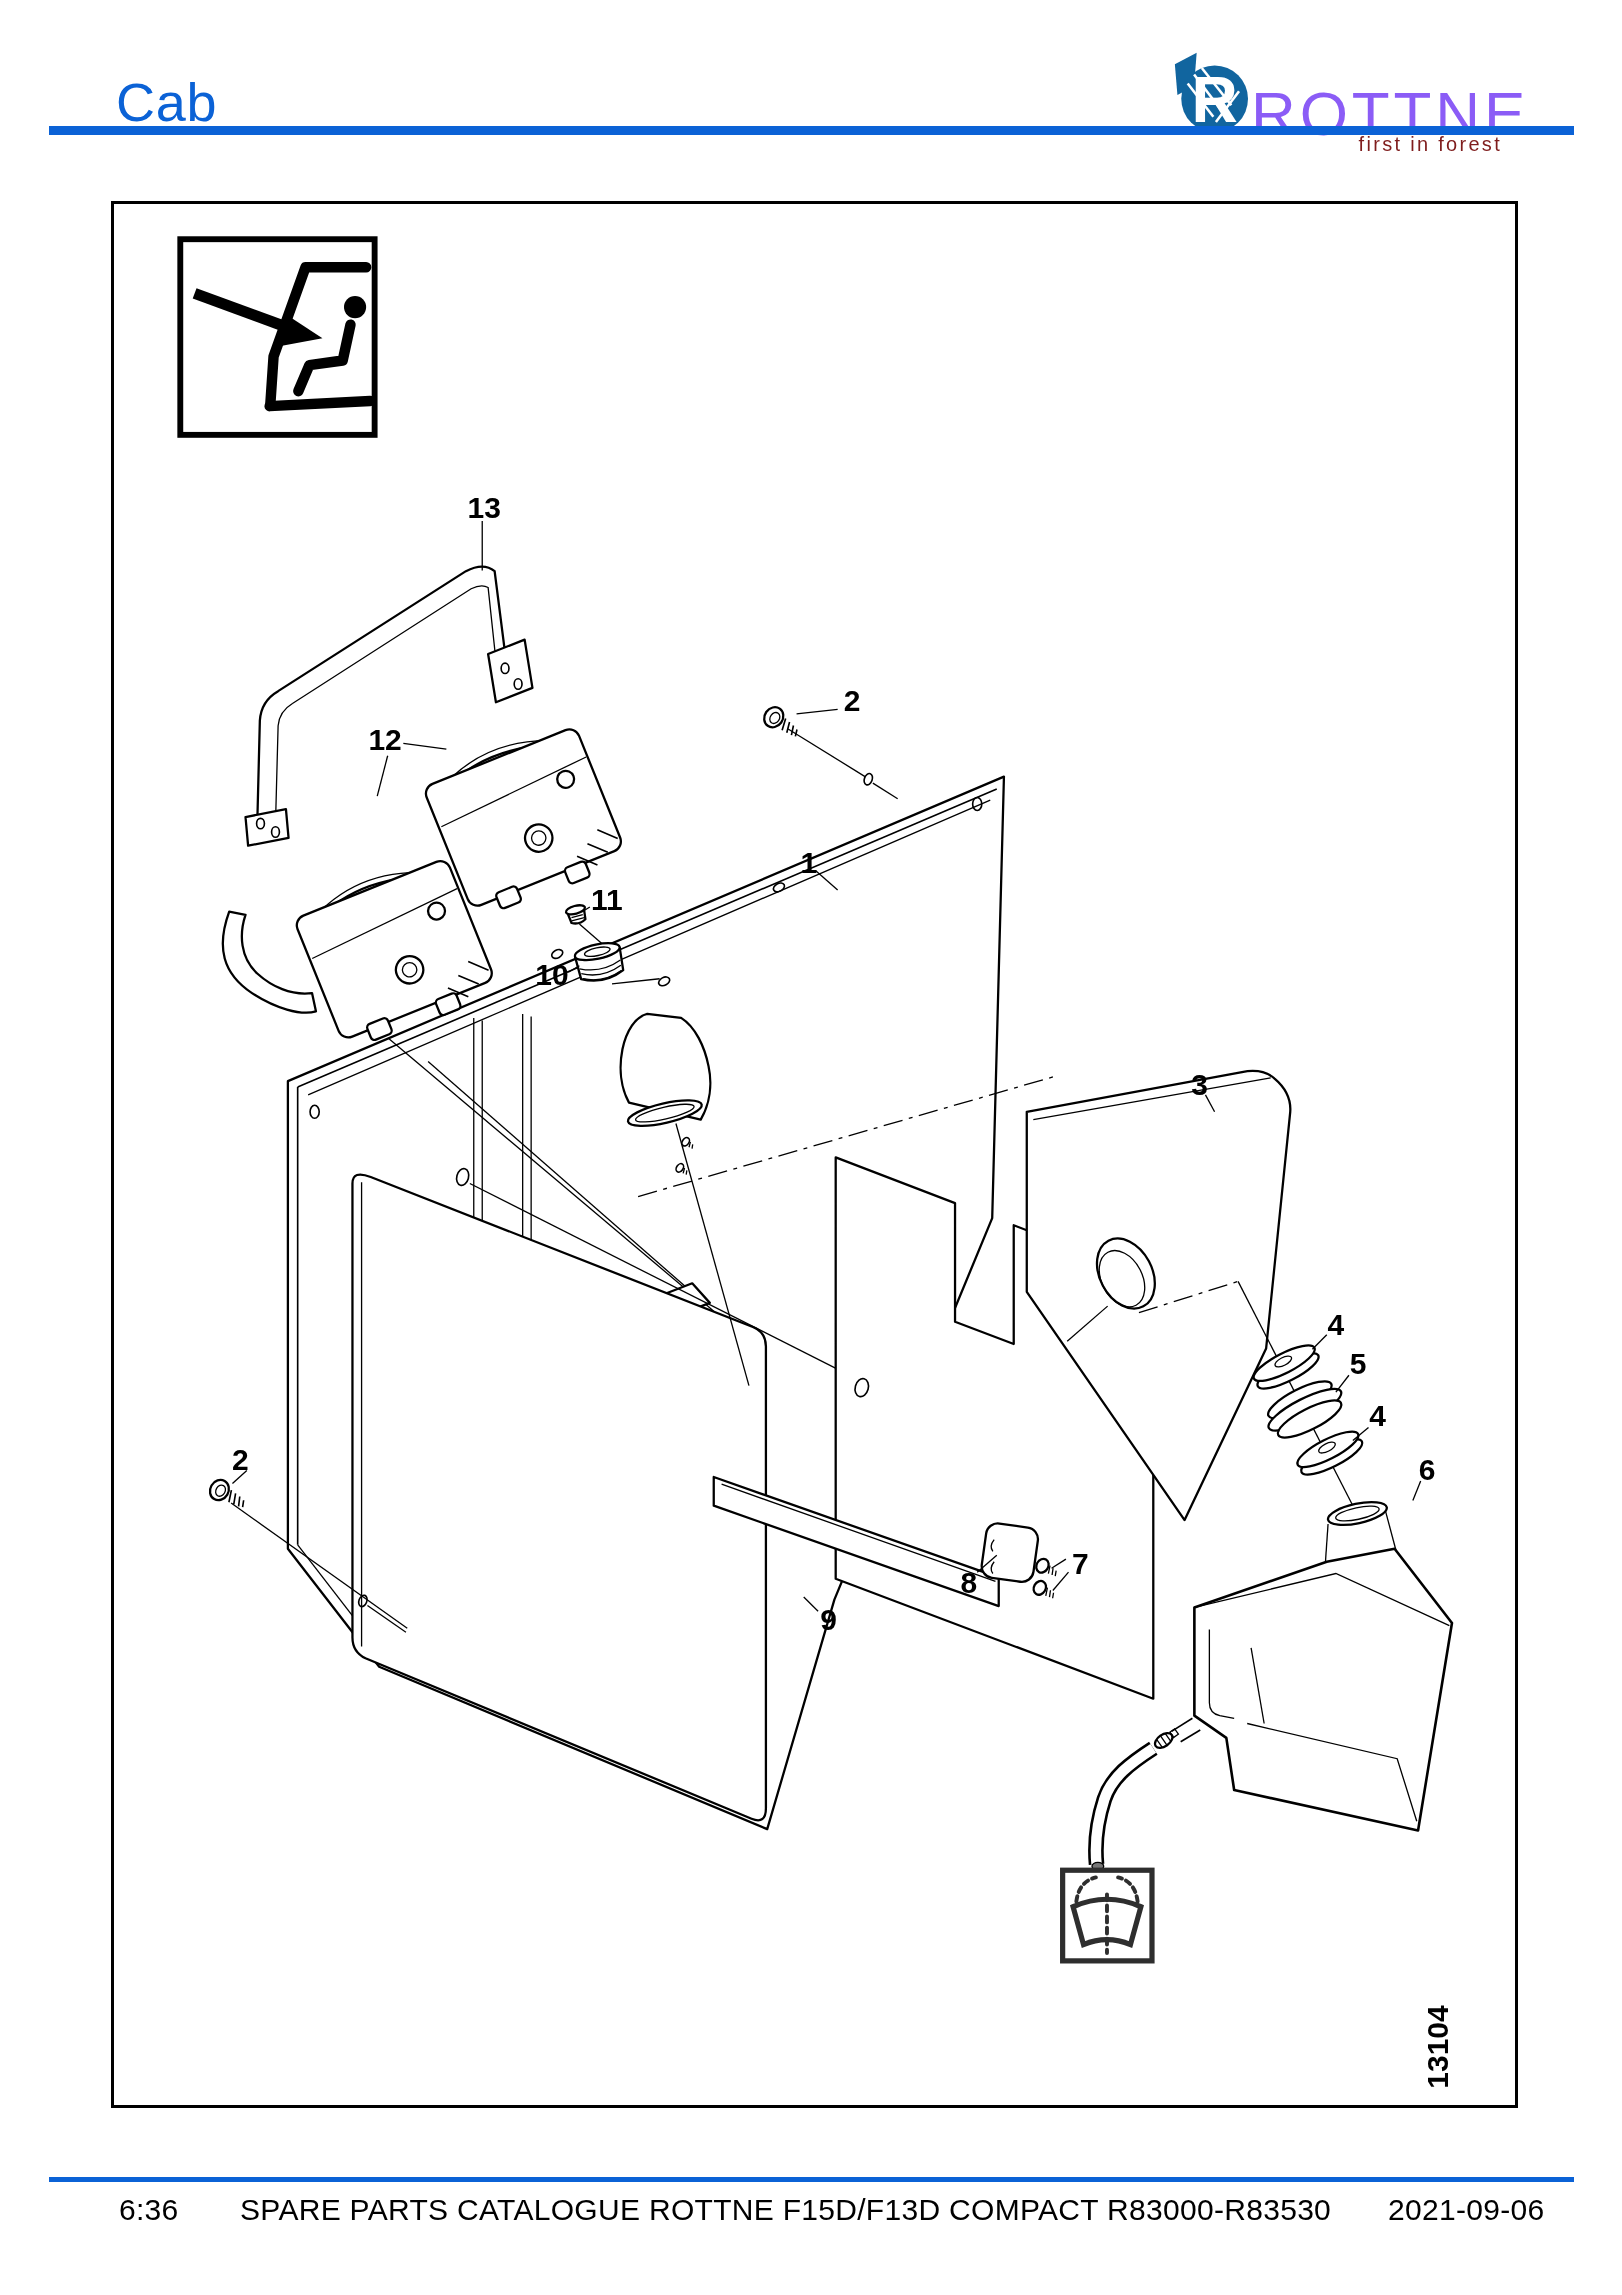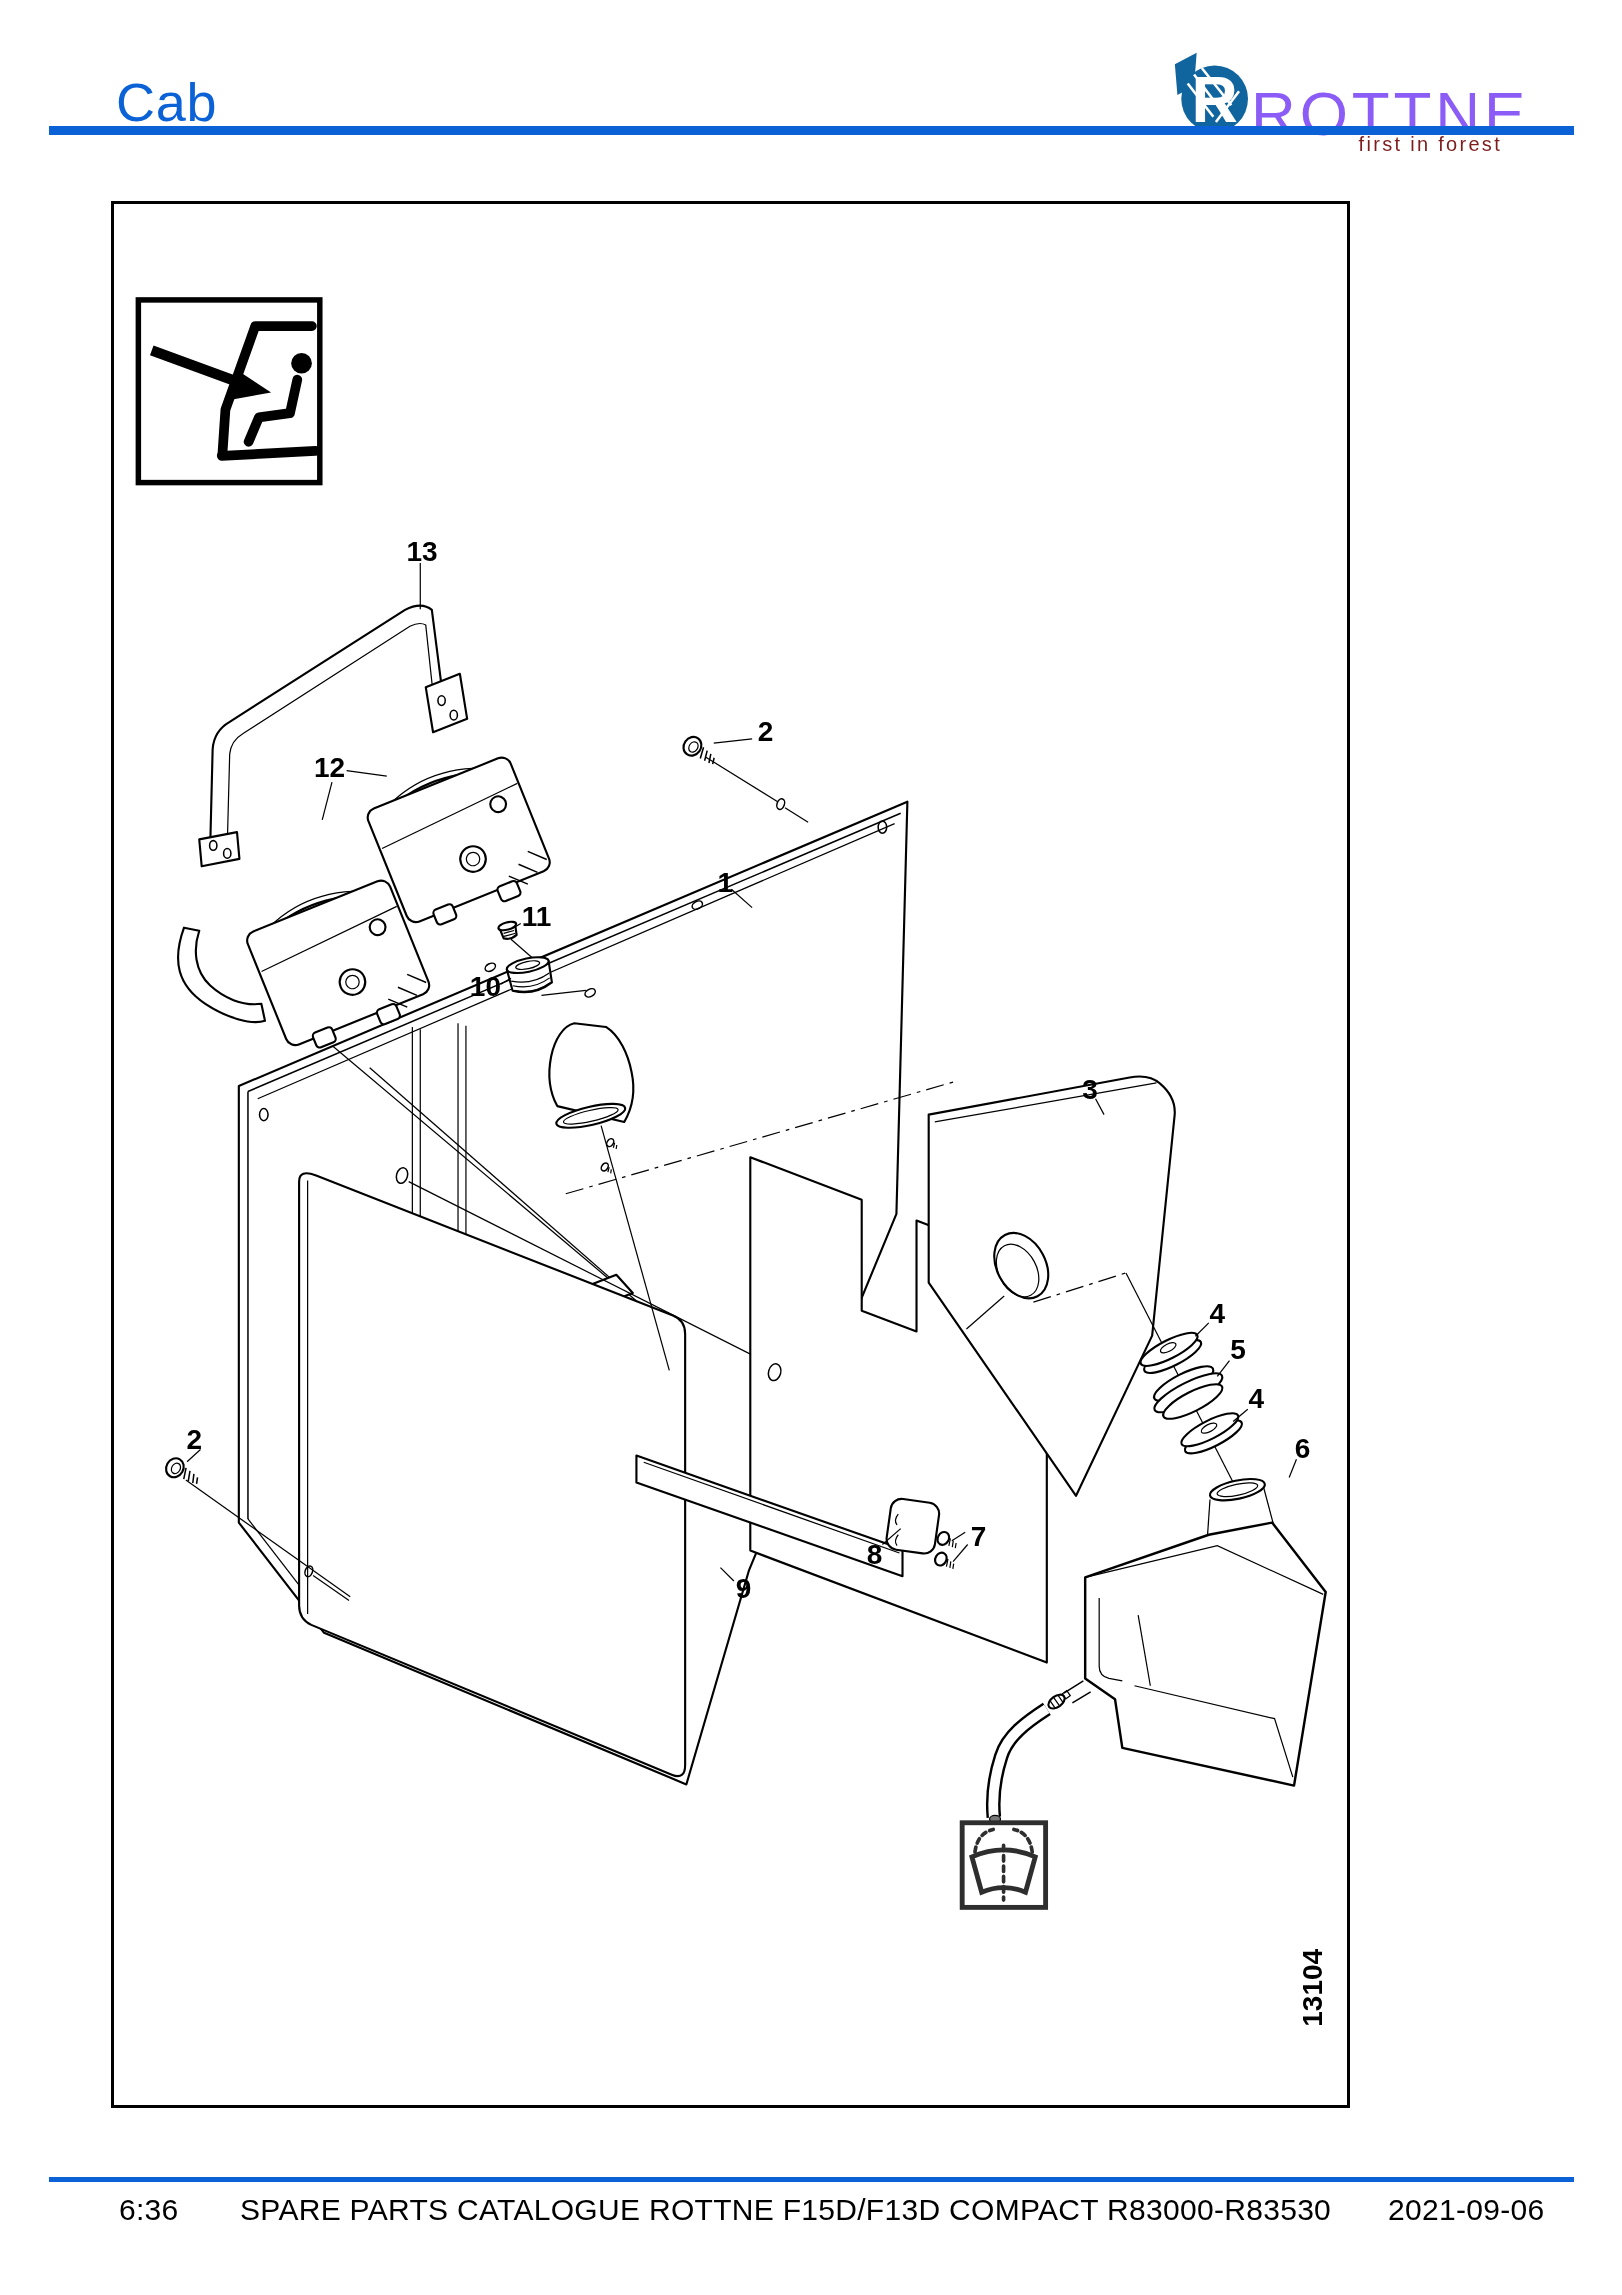--- a/index.html
+++ b/index.html
@@ -7,21 +7,21 @@
   .abs{position:absolute;margin-top:16px;}
   
   .page-title{left:116px;top:55px;font-size:54px;color:#0b62d6;letter-spacing:0.7px;}
   .rule{background:#0b62d6;}
   .header-rule{left:49px;top:110px;width:1525px;height:8.5px;}
   .logo{left:1171px;top:33px;width:353px;height:105px;}
   .logo-mark{position:absolute;left:0;top:1.3px;}
   .logo-brand{position:absolute;left:80px;top:29px;font-size:62px;font-weight:400;color:#8b5cf6;letter-spacing:3.9px;}
   .logo-tagline{position:absolute;right:22px;top:84px;font-size:20px;color:#7f1d1d;letter-spacing:2.3px;}
   
-  .figure-box{left:111px;top:185px;width:1239px;height:1907px;border:3.3px solid #000;box-sizing:border-box;}
+  .figure-box{left:111px;top:185px;width:1407px;height:1907px;border:3.3px solid #000;box-sizing:border-box;}
   .figure-box svg{position:absolute;left:0;top:0;width:100%;height:100%;}
   
   .footer-rule{left:49px;top:2161px;width:1525px;height:4.6px;}
   .footer-text{top:2177px;font-size:30px;letter-spacing:0.3px;white-space:nowrap;}
   .f-page{left:119px;}
   .f-title{left:240px;}
   .f-date{left:1388px;}
   
   .ol{fill:#fff;stroke:#000;stroke-width:3.5;stroke-linejoin:round;}
   .ol4{fill:#fff;stroke:#000;stroke-width:4;stroke-linejoin:round;}

